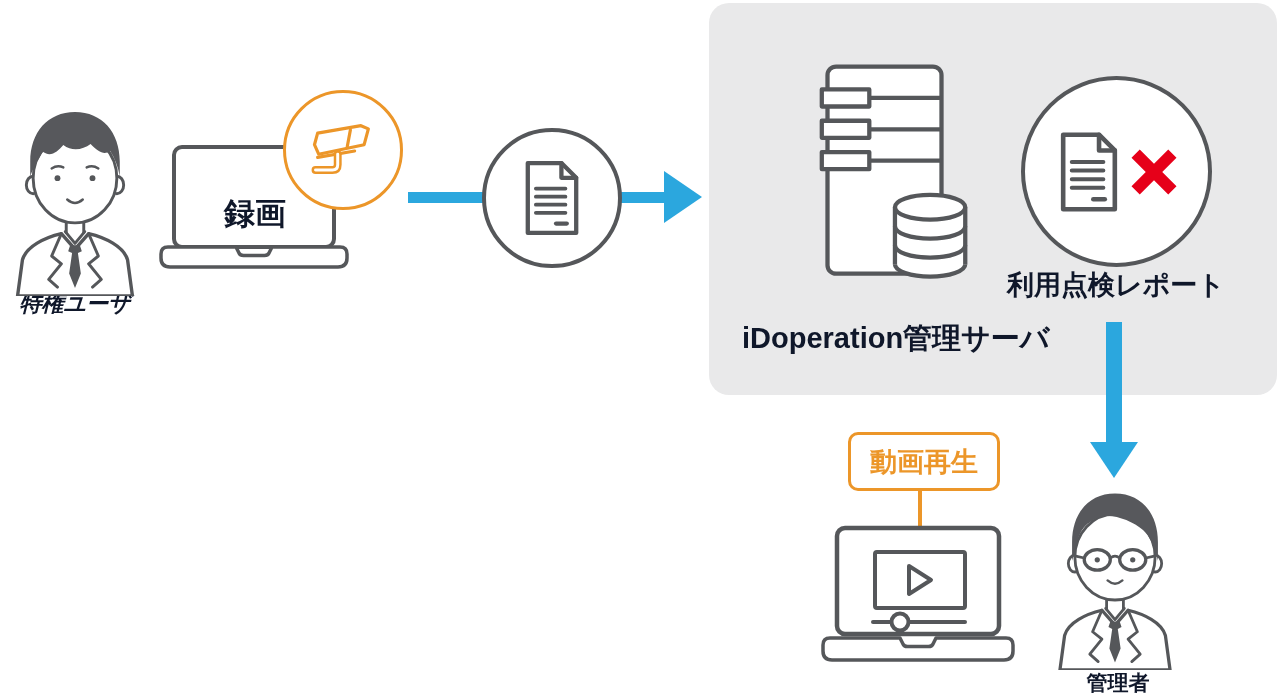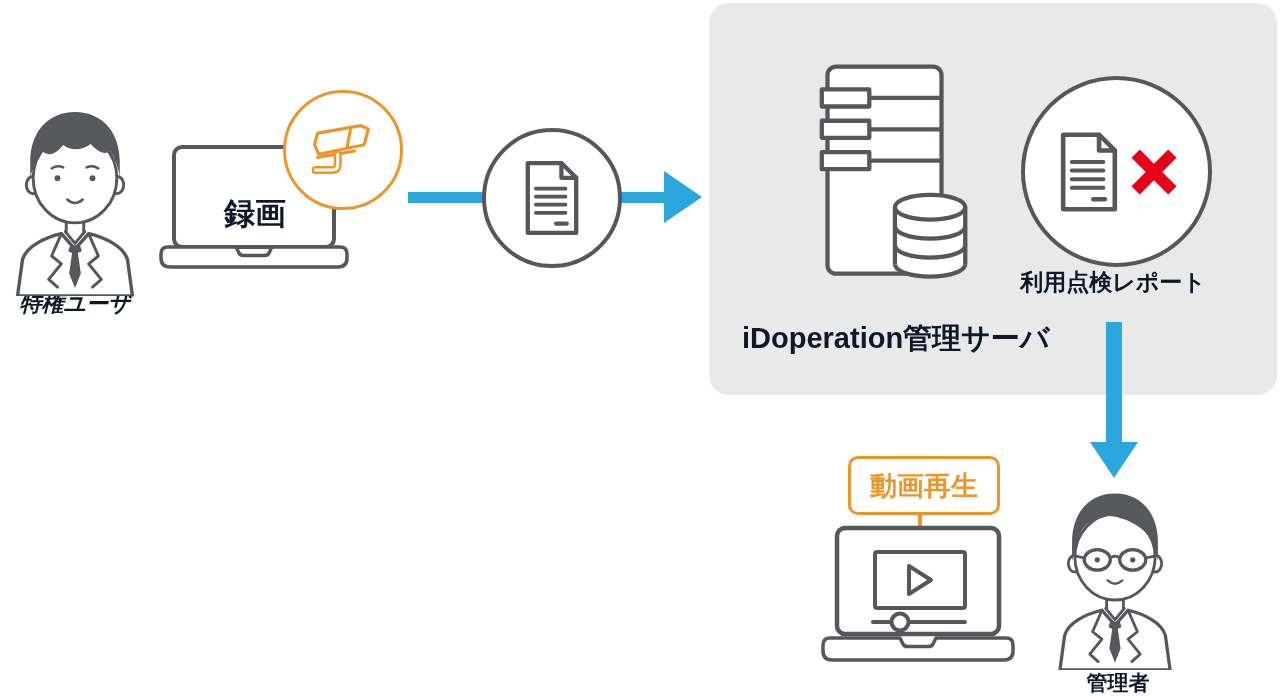--- a/index.html
+++ b/index.html
@@ -24,29 +24,29 @@
   
   .circle{background:#fff;border-radius:50%;z-index:2;display:flex;align-items:center;justify-content:center;}
   .camera-circle{left:283px;top:90px;width:114px;height:114px;border:3px solid #ec9629;z-index:3;}
   .log-circle{left:482px;top:128px;width:132px;height:132px;border:4px solid #55575a;}
   .report-circle{left:1021px;top:76px;width:183px;height:183px;border:4px solid #55575a;}
   .report-inner{display:flex;align-items:center;gap:8px;}
 
   
   .callout{left:848px;top:432px;width:146px;height:53px;border:3px solid #ec9629;border-radius:10px;
            background:#fff;z-index:2;display:flex;align-items:center;justify-content:center;
-           color:#ec9629;font-weight:700;font-size:27px;margin-top:24px;}
+           color:#ec9629;font-weight:700;font-size:27px;}
   .callout-line{left:918px;top:485px;width:4px;height:44px;background:#ec9629;z-index:1;}
 
   
   .t-priv{left:0px;top:289px;width:150px;font-size:22px;font-style:italic;}
   .t-rec{left:175px;top:193px;width:160px;font-size:31px;z-index:3;}
   .t-log{left:468px;top:277px;width:164px;font-size:23px;}
   .t-server{left:742px;top:319px;width:290px;font-size:29px;z-index:2;}
-  .t-report{left:1007px;top:267px;width:212px;font-size:23px;z-index:2;}
+  .t-report{left:1007px;top:267px;width:212px;font-size:27px;z-index:2;}
   .t-admin{left:1048px;top:669px;width:140px;font-size:21px;}
 
   svg{display:block;}
 </style>
 </head>
 <body>
 
 <div id="canvas">
 
   <div class="abs panel"></div>

